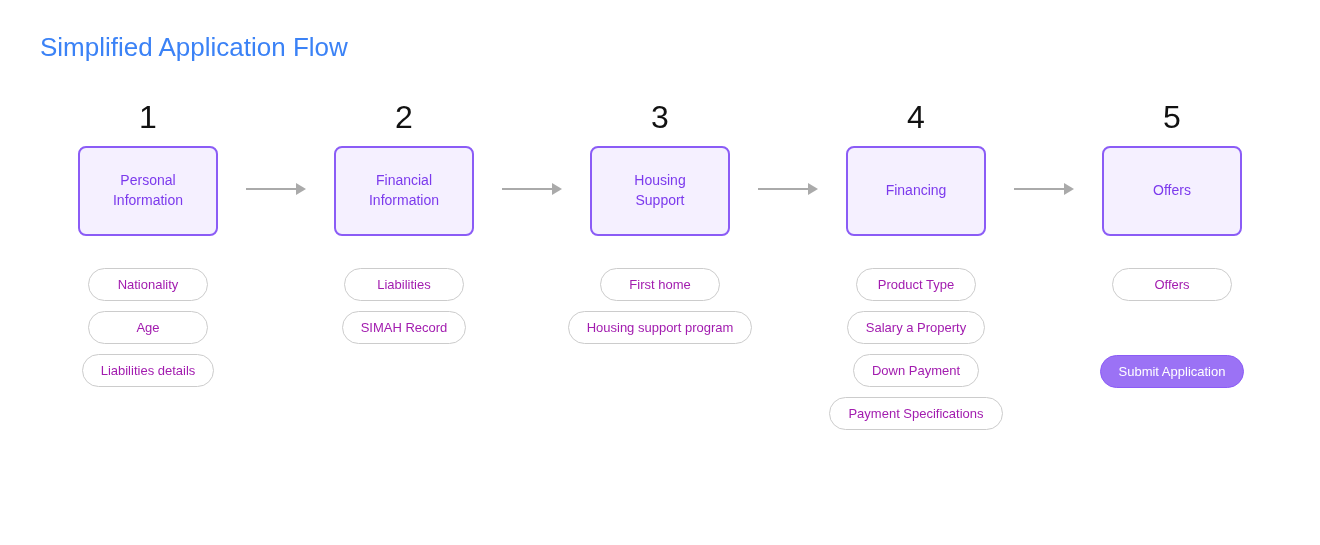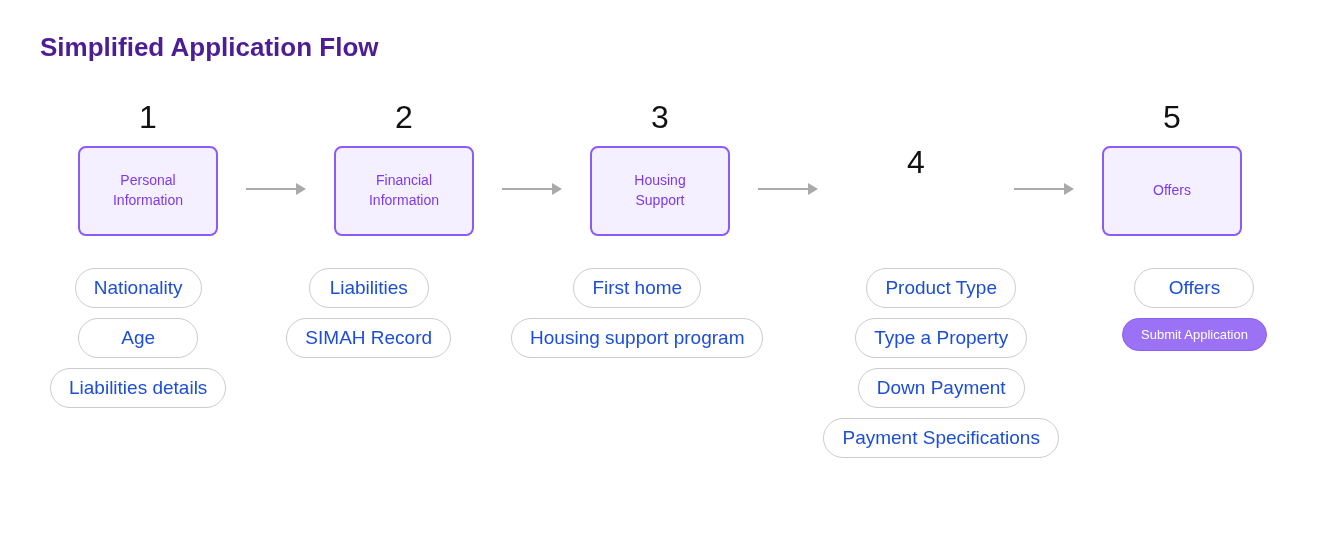--- a/index.html
+++ b/index.html
@@ -5,22 +5,22 @@
     * { box-sizing: border-box; margin: 0; padding: 0; }
     body {
       font-family: -apple-system, BlinkMacSystemFont, 'Segoe UI', sans-serif;
       background: #fff;
       padding: 32px 40px;
       width: 1320px;
       min-height: 545px;
     }
     .page-title {
       font-size: 26px;
-      font-weight: 700;
-      color: #4c1d95;
+      font-weight: 400;
+      color: #3b82f6;
       margin-bottom: 36px;
     }
     .flow-container {
       display: flex;
       flex-direction: column;
     }
     .steps-row {
       display: flex;
       align-items: center;
       justify-content: space-between;
@@ -92,37 +92,38 @@
       align-items: center;
       gap: 10px;
     }
     .arrow-spacer {
       flex: 0 0 60px;
     }
     .pill {
       border: 1.5px solid #ccc;
       border-radius: 24px;
       padding: 8px 18px;
-      font-size: 19px;
-      color: #1d4ed8;
+      font-size: 13px;
+      color: #a21caf;
       background: #fff;
       white-space: nowrap;
       min-width: 120px;
       text-align: center;
     }
     .pill-highlight {
       border: 1.5px solid #8B5CF6;
       border-radius: 24px;
       padding: 8px 18px;
       font-size: 13px;
       color: #fff;
       background: #9B72F5;
       white-space: nowrap;
       min-width: 120px;
       text-align: center;
+      margin-top: 44px;
     }
   </style>
 </head>
 <body>
 
 <div class="flow-container">
   <div class="page-title">Simplified Application Flow</div>
 
   <div class="steps-row">
 
@@ -157,20 +158,21 @@
 
     <div class="arrow-wrapper">
       <div class="arrow">
         <div class="arrow-line"></div>
         <div class="arrow-head"></div>
       </div>
     </div>
 
     <div class="step-wrapper">
       <div class="step-number">4</div>
+      <div class="step-box">Financing</div>
     </div>
 
     <div class="arrow-wrapper">
       <div class="arrow">
         <div class="arrow-line"></div>
         <div class="arrow-head"></div>
       </div>
     </div>
 
     <div class="step-wrapper">
@@ -198,21 +200,21 @@
 
     <div class="step-items">
       <div class="pill">First home</div>
       <div class="pill">Housing support program</div>
     </div>
 
     <div class="arrow-spacer"></div>
 
     <div class="step-items">
       <div class="pill">Product Type</div>
-      <div class="pill">Type a Property</div>
+      <div class="pill">Salary a Property</div>
       <div class="pill">Down Payment</div>
       <div class="pill">Payment Specifications</div>
     </div>
 
     <div class="arrow-spacer"></div>
 
     <div class="step-items">
       <div class="pill">Offers</div>
       <div class="pill-highlight">Submit Application</div>
     </div>

